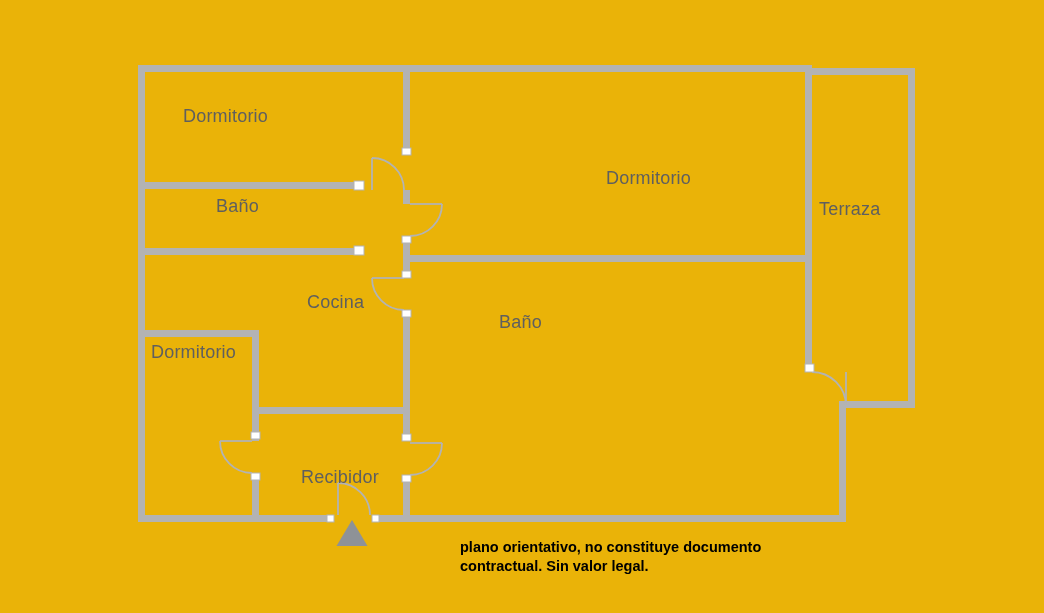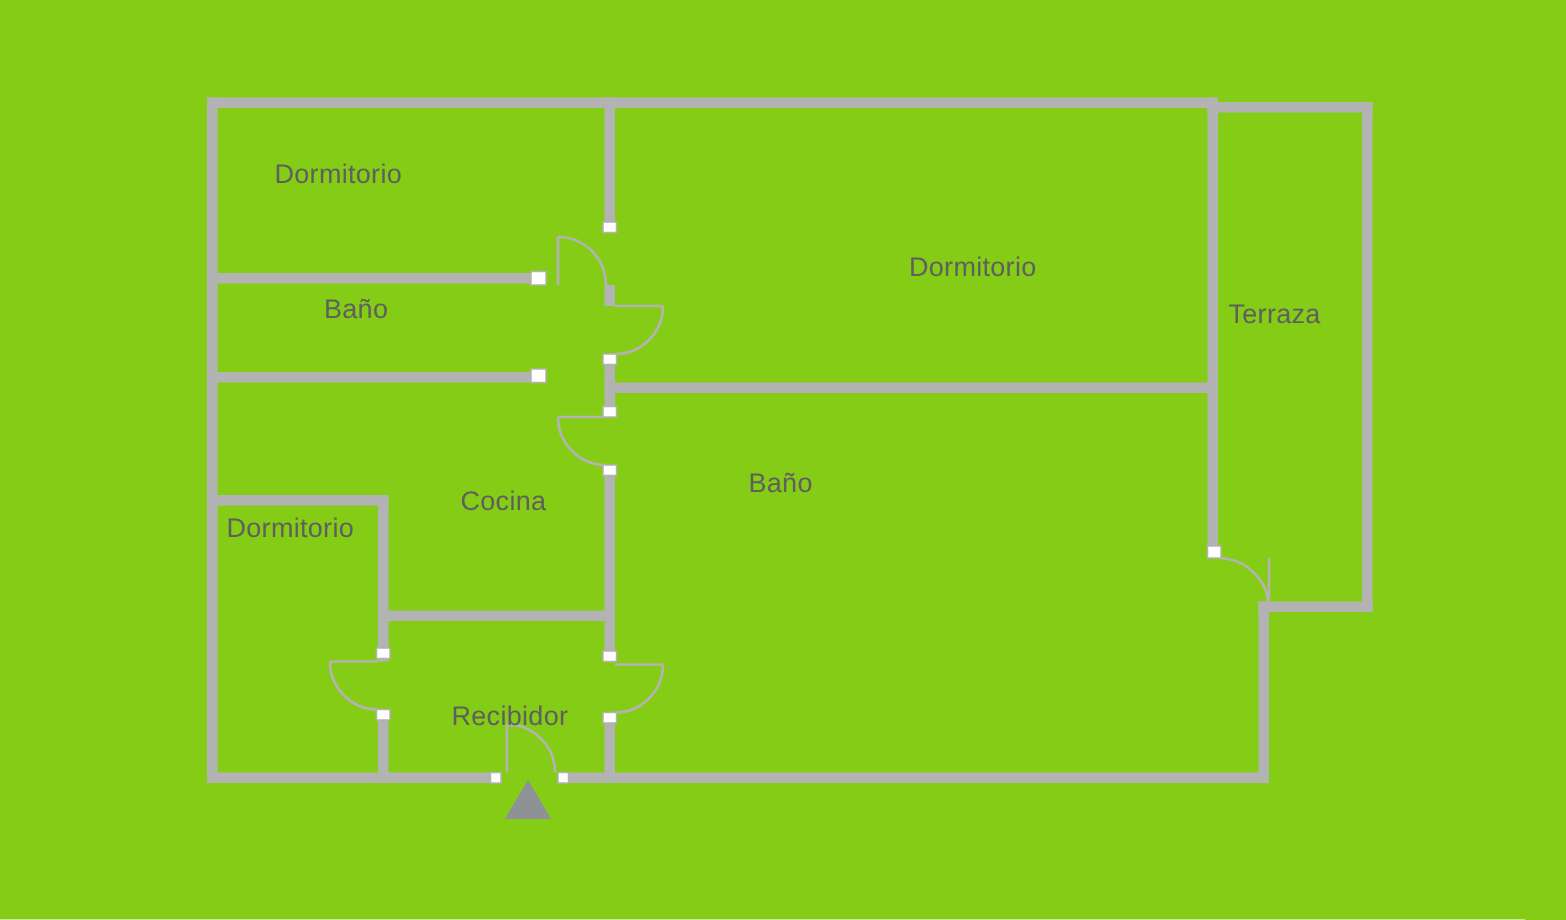--- a/index.html
+++ b/index.html
@@ -1,39 +1,39 @@
 <!DOCTYPE html>
 <html><head>
 <meta charset="utf-8">
 <style>
   html,body{margin:0;padding:0;background:#ffffff;}
   .plan{
     position:relative;
     width:1044px;height:613px;
-    background:#84cc16;
+    background:#eab308;
     font-family:"Liberation Sans", sans-serif;
     overflow:hidden;
   }
   .plan svg{position:absolute;left:0;top:0;}
   .wall{stroke:#b3b3b3;stroke-width:7;fill:none;stroke-linecap:butt;}
   .door{stroke:#b3b3b3;stroke-width:1.8;fill:none;}
   .jamb{fill:#ffffff;stroke:#b3b3b3;stroke-width:1;}
   .marker{fill:#8e9297;stroke:none;}
   .room-label{
     position:absolute;
     font-size:18px;
     color:#5f5f5f;
     white-space:nowrap;
     letter-spacing:0.2px;
   }
   #lbl-dorm-tl{left:183px;top:106px}
   #lbl-bano{left:216px;top:196px}
   #lbl-dorm-main{left:606px;top:168px}
   #lbl-terraza{left:819px;top:199px}
-  #lbl-cocina{left:307px;top:324px}
+  #lbl-cocina{left:307px;top:292px}
   #lbl-salon{left:499px;top:312px}
   #lbl-dorm-left{left:151px;top:342px}
   #lbl-recibidor{left:301px;top:467px}
   .disclaimer{
     position:absolute;
     left:460px;top:538px;
     width:330px;
     font-size:14.5px;
     font-weight:bold;
     color:#000000;
@@ -117,15 +117,17 @@
   <div class="room-label" id="lbl-dorm-tl">Dormitorio</div>
   <div class="room-label" id="lbl-bano">Baño</div>
   <div class="room-label" id="lbl-dorm-main">Dormitorio</div>
   <div class="room-label" id="lbl-terraza">Terraza</div>
   <div class="room-label" id="lbl-cocina">Cocina</div>
   <div class="room-label" id="lbl-salon">Baño</div>
   <div class="room-label" id="lbl-dorm-left">Dormitorio</div>
   <div class="room-label" id="lbl-recibidor">Recibidor</div>
 
   <div class="disclaimer">
+    <div>plano orientativo, no constituye documento</div>
+    <div>contractual. Sin valor legal.</div>
   </div>
 
 </div>
 
 </body></html>

